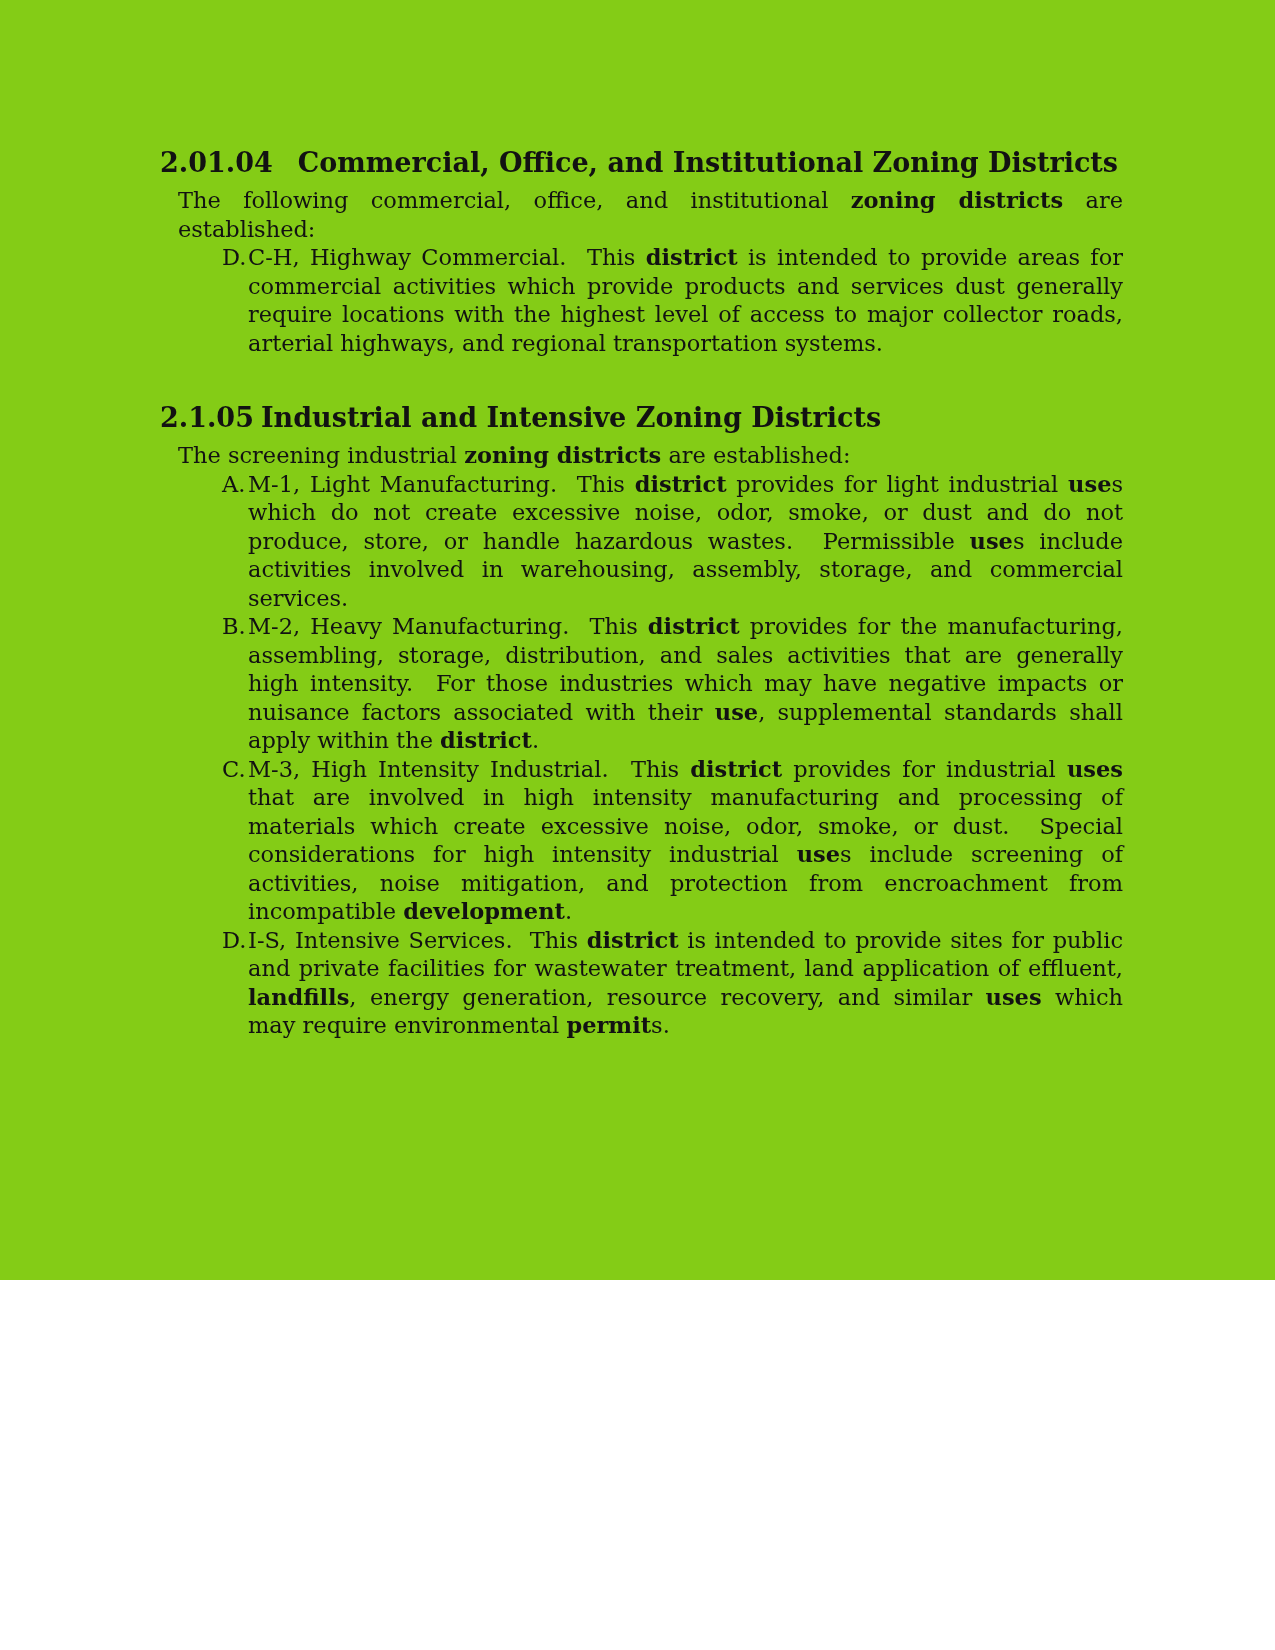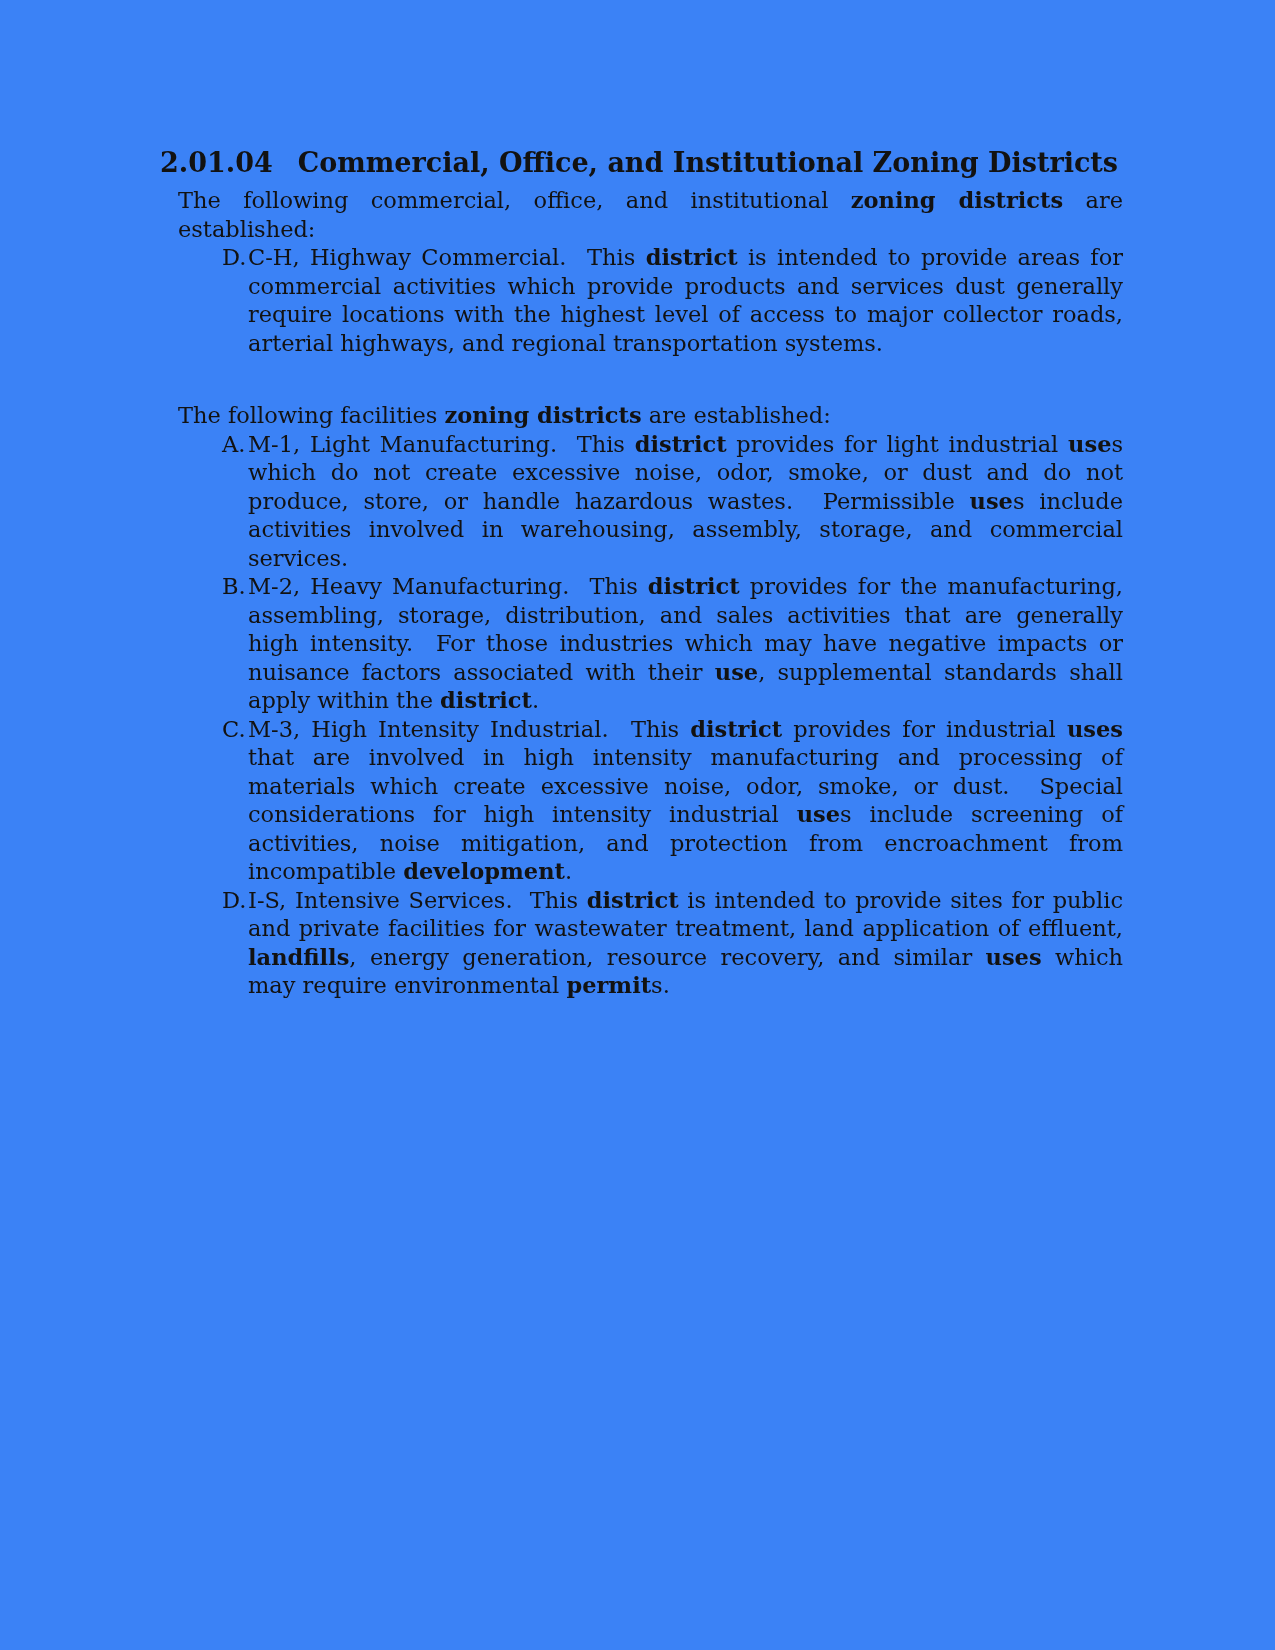--- a/index.html
+++ b/index.html
@@ -5,22 +5,22 @@
   html, body {
     margin: 0;
     padding: 0;
     background: #ffffff;
     font-family: "DejaVu Serif", "Liberation Serif", serif;
     color: #121212;
   }
   .page {
     position: relative;
     width: 1275px;
-    height: 1650px;
-    background: #3b82f6;
+    height: 1280px;
+    background: #84cc16;
     overflow: hidden;
   }
   .content {
     position: absolute;
     left: 160px;
     top: 146px;
     width: 965px;
   }
   section.zoning-section { margin: 0; padding: 0; }
   section.zoning-section + section.zoning-section { margin-top: 44px; }
@@ -76,21 +76,24 @@
     <p class="intro"><span>The following commercial, office, and institutional </span><span class="b">zoning districts</span><span> are established:</span></p>
     <ol class="items">
   <li class="item">
     <span class="marker">D.</span>
     <span class="item-text"><span>C-H, Highway Commercial.&nbsp; This </span><span class="b">district</span><span> is intended to provide areas for commercial activities which provide products and services dust generally require locations with the highest level of access to major collector roads, arterial highways, and regional transportation systems.</span></span>
   </li>
 </ol>
   </section>
 
   <section class="zoning-section">
-    <p class="intro"><span>The following facilities </span><span class="b">zoning districts</span><span> are established:</span></p>
+    <h2 class="heading">
+      <span class="sec-num">2.1.05</span><span class="sec-title">Industrial and Intensive Zoning Districts</span>
+    </h2>
+    <p class="intro"><span>The screening industrial </span><span class="b">zoning districts</span><span> are established:</span></p>
     <ol class="items">
   <li class="item">
     <span class="marker">A.</span>
     <span class="item-text"><span>M-1, Light Manufacturing.&nbsp; This </span><span class="b">district</span><span> provides for light industrial </span><span class="b">use</span><span>s which do not create excessive noise, odor, smoke, or dust and do not produce, store, or handle hazardous wastes.&nbsp; Permissible </span><span class="b">use</span><span>s include activities involved in warehousing, assembly, storage, and commercial services.</span></span>
   </li>
 
   <li class="item">
     <span class="marker">B.</span>
     <span class="item-text"><span>M-2, Heavy Manufacturing.&nbsp; This </span><span class="b">district</span><span> provides for the manufacturing, assembling, storage, distribution, and sales activities that are generally high intensity.&nbsp; For those industries which may have negative impacts or nuisance factors associated with their </span><span class="b">use</span><span>, supplemental standards shall apply within the </span><span class="b">district</span><span>.</span></span>
   </li>

